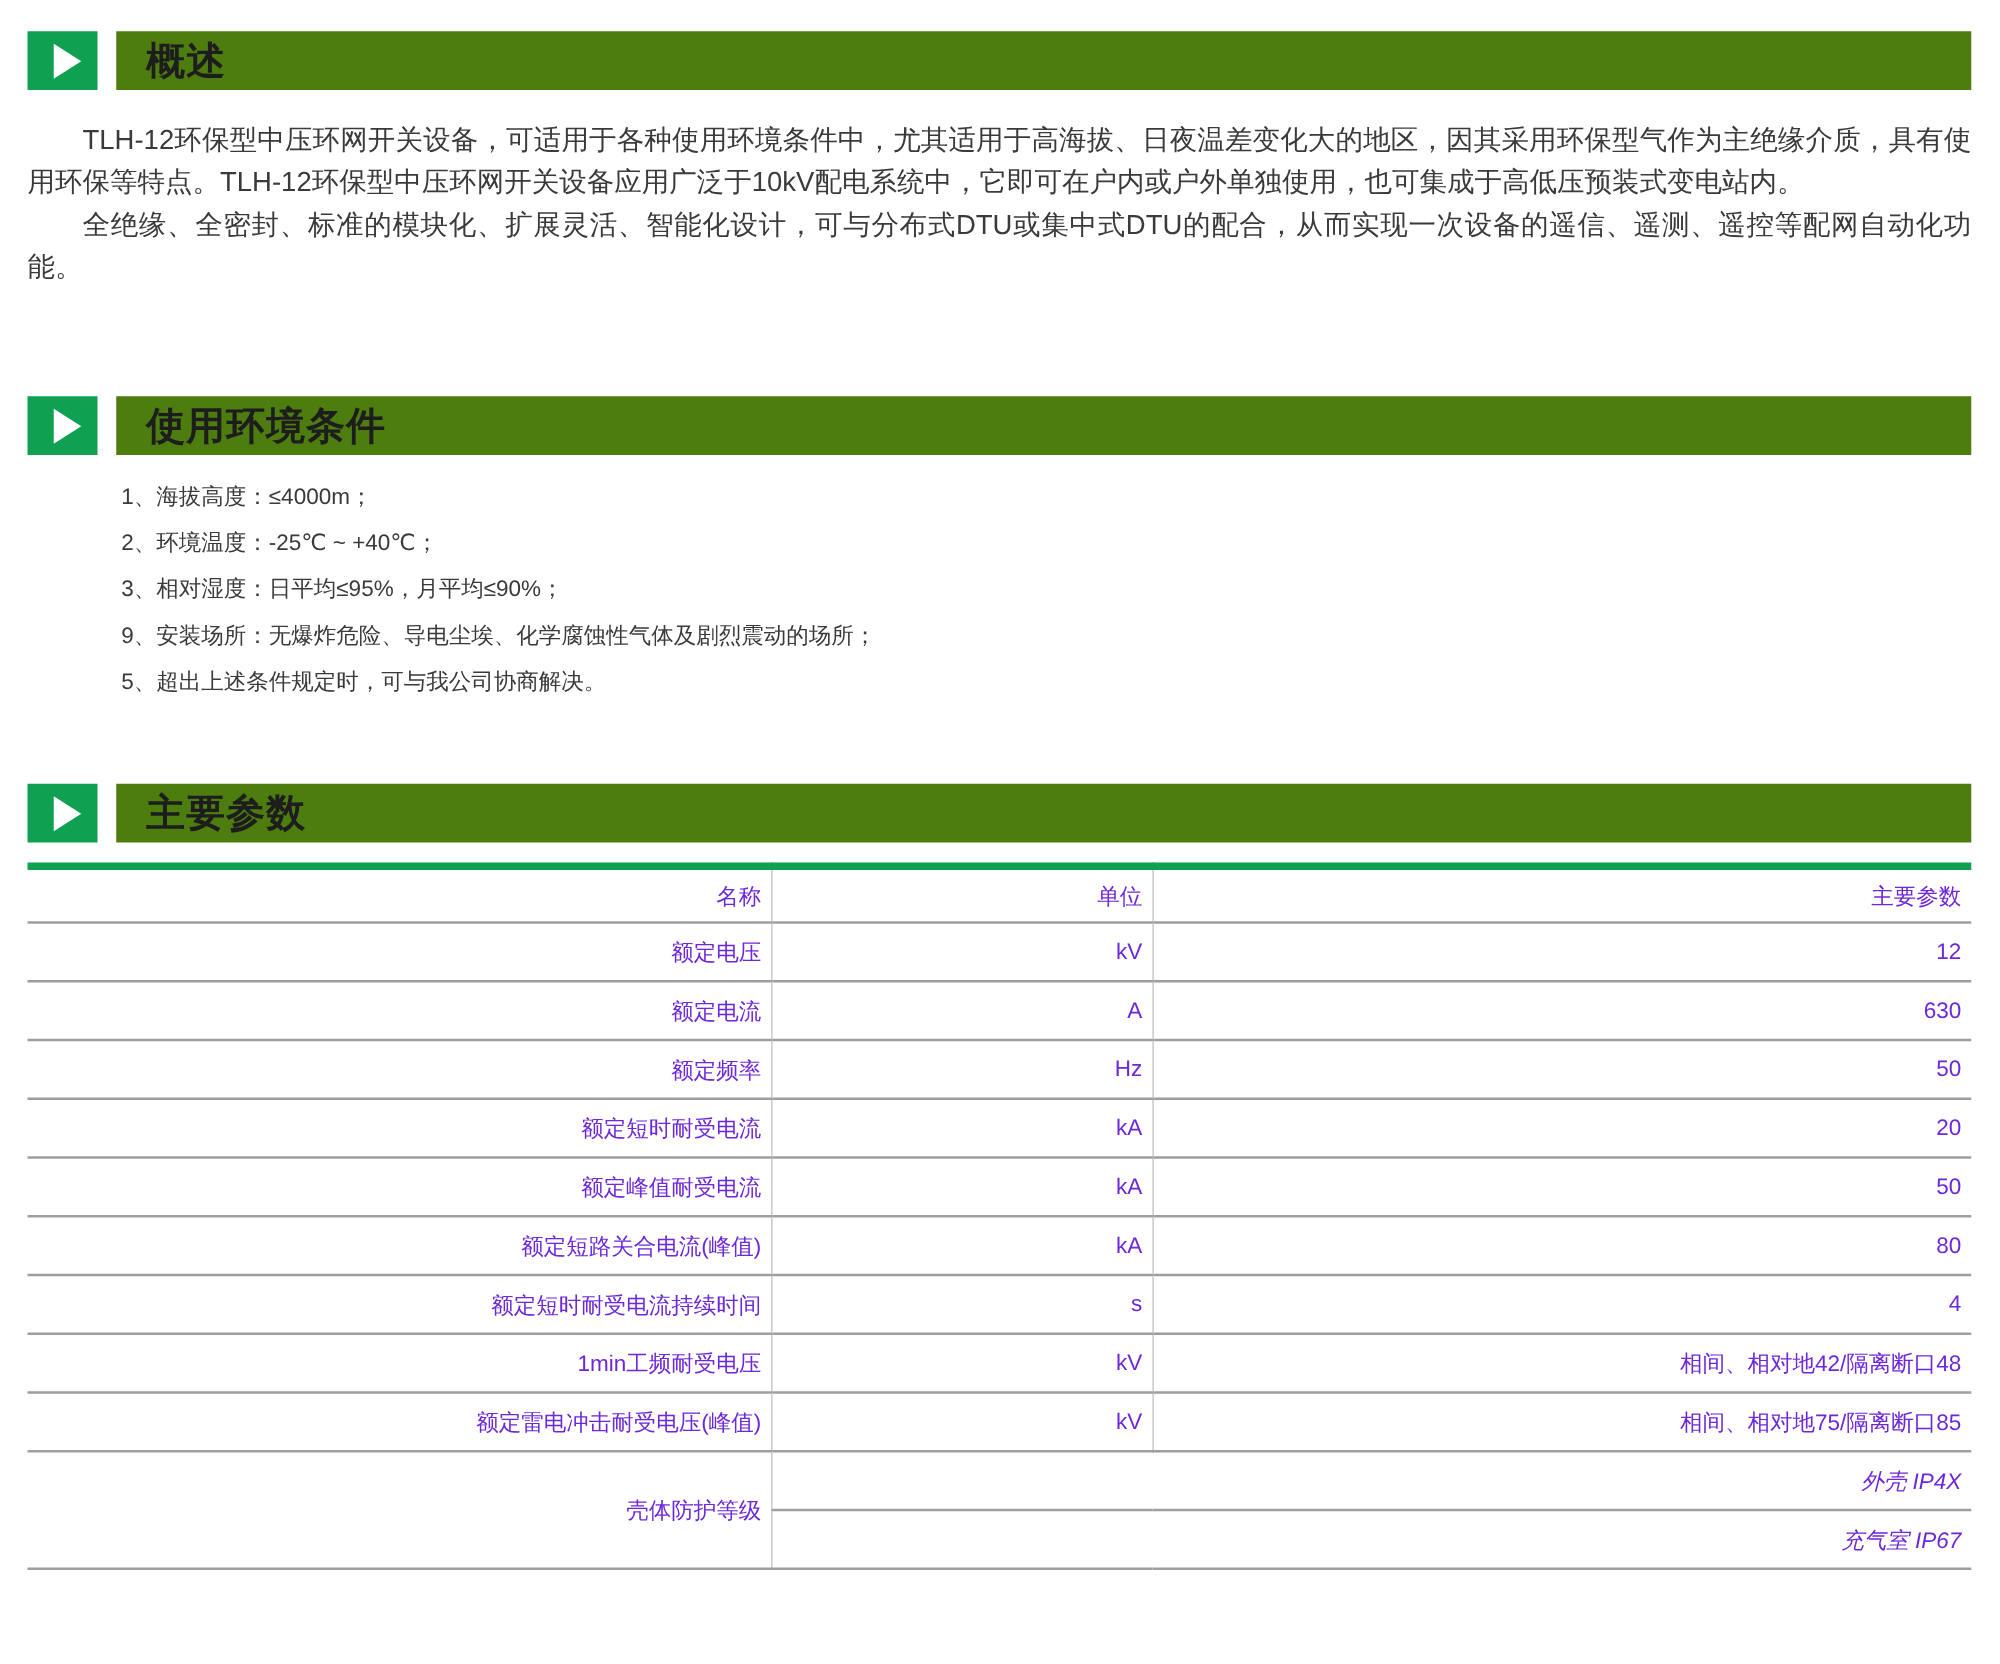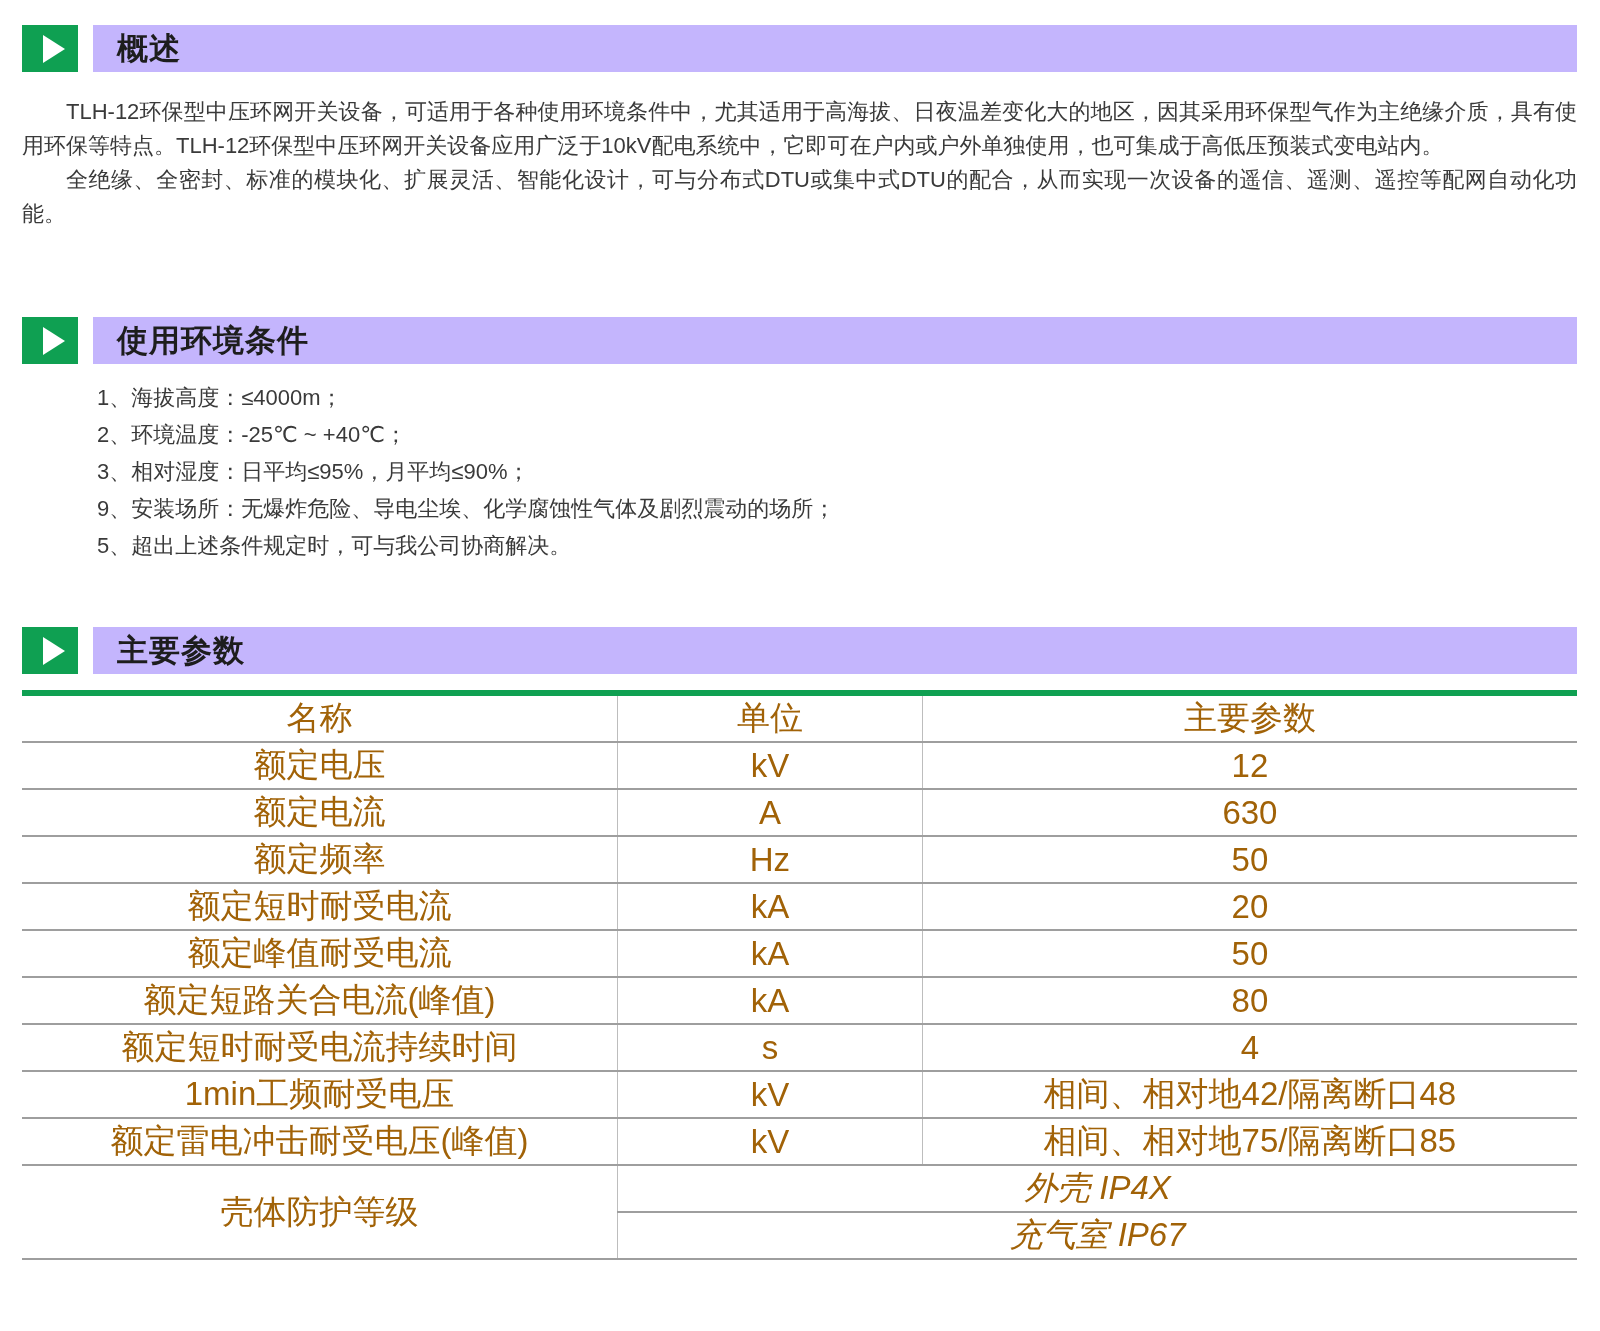--- a/index.html
+++ b/index.html
@@ -6,47 +6,47 @@
   body{
     width:1600px;height:1331px;box-sizing:border-box;
     padding:25px 23px 0 22px;
     font-family:"Liberation Sans","DejaVu Sans",sans-serif;
     color:#3a3a3a;overflow:hidden;
   }
   
   .sec-header{display:flex;align-items:stretch;height:47px;}
   .sec-icon{width:56px;flex:none;background:var(--green);display:flex;align-items:center;justify-content:center;}
   .tri{width:0;height:0;border-style:solid;border-color:transparent;border-width:14px 0 14px 22px;border-left-color:#ffffff;margin-left:7px;}
-  .sec-bar{flex:1;background:#c4b5fd;margin-left:15px;display:flex;align-items:center;padding-left:24px;}
+  .sec-bar{flex:1;background:#4d7c0f;margin-left:15px;display:flex;align-items:center;padding-left:24px;}
   .sec-title{font-size:31px;font-weight:bold;color:#1d1d1d;letter-spacing:1px;}
 
   
   .overview-text{margin-top:23px;}
   .overview-text p{
     margin:0;font-size:22px;line-height:34px;color:#3a3a3a;
     text-indent:2em;text-align:justify;
   }
   .keep-spaces{white-space:pre-wrap;}
 
   
   .sec-env{margin-top:86px;}
   .env-list{margin:15px 0 0 0;padding:0 0 0 75px;list-style:none;}
-  .env-list li{font-size:22px;line-height:37px;color:#3a3a3a;}
+  .env-list li{font-size:18px;line-height:37px;color:#3a3a3a;}
 
   
   .sec-params{margin-top:63px;}
   table.params{
     width:100%;margin-top:16px;border-collapse:collapse;table-layout:fixed;
     border-top:6px solid var(--green);
     border-bottom:2px solid #9E9E9E;
   }
   table.params th{font-weight:normal;height:41px;}
   table.params th,table.params td{
-    text-align:center;vertical-align:middle;
-    font-size:33px;color:#a16207;padding:0 8px;
+    text-align:right;vertical-align:middle;
+    font-size:18px;color:#6d28d9;padding:0 8px;
     border-top:2px solid #9E9E9E;
     overflow:hidden;
   }
   table.params thead th{border-top:none;}
   table.params td{height:45px;}
   .v{border-left:1px solid #BDBDBD;border-right:1px solid #BDBDBD;}
   .mv{border-left:1px solid #BDBDBD;font-style:italic;}
 </style>
 </head>
 <body>

